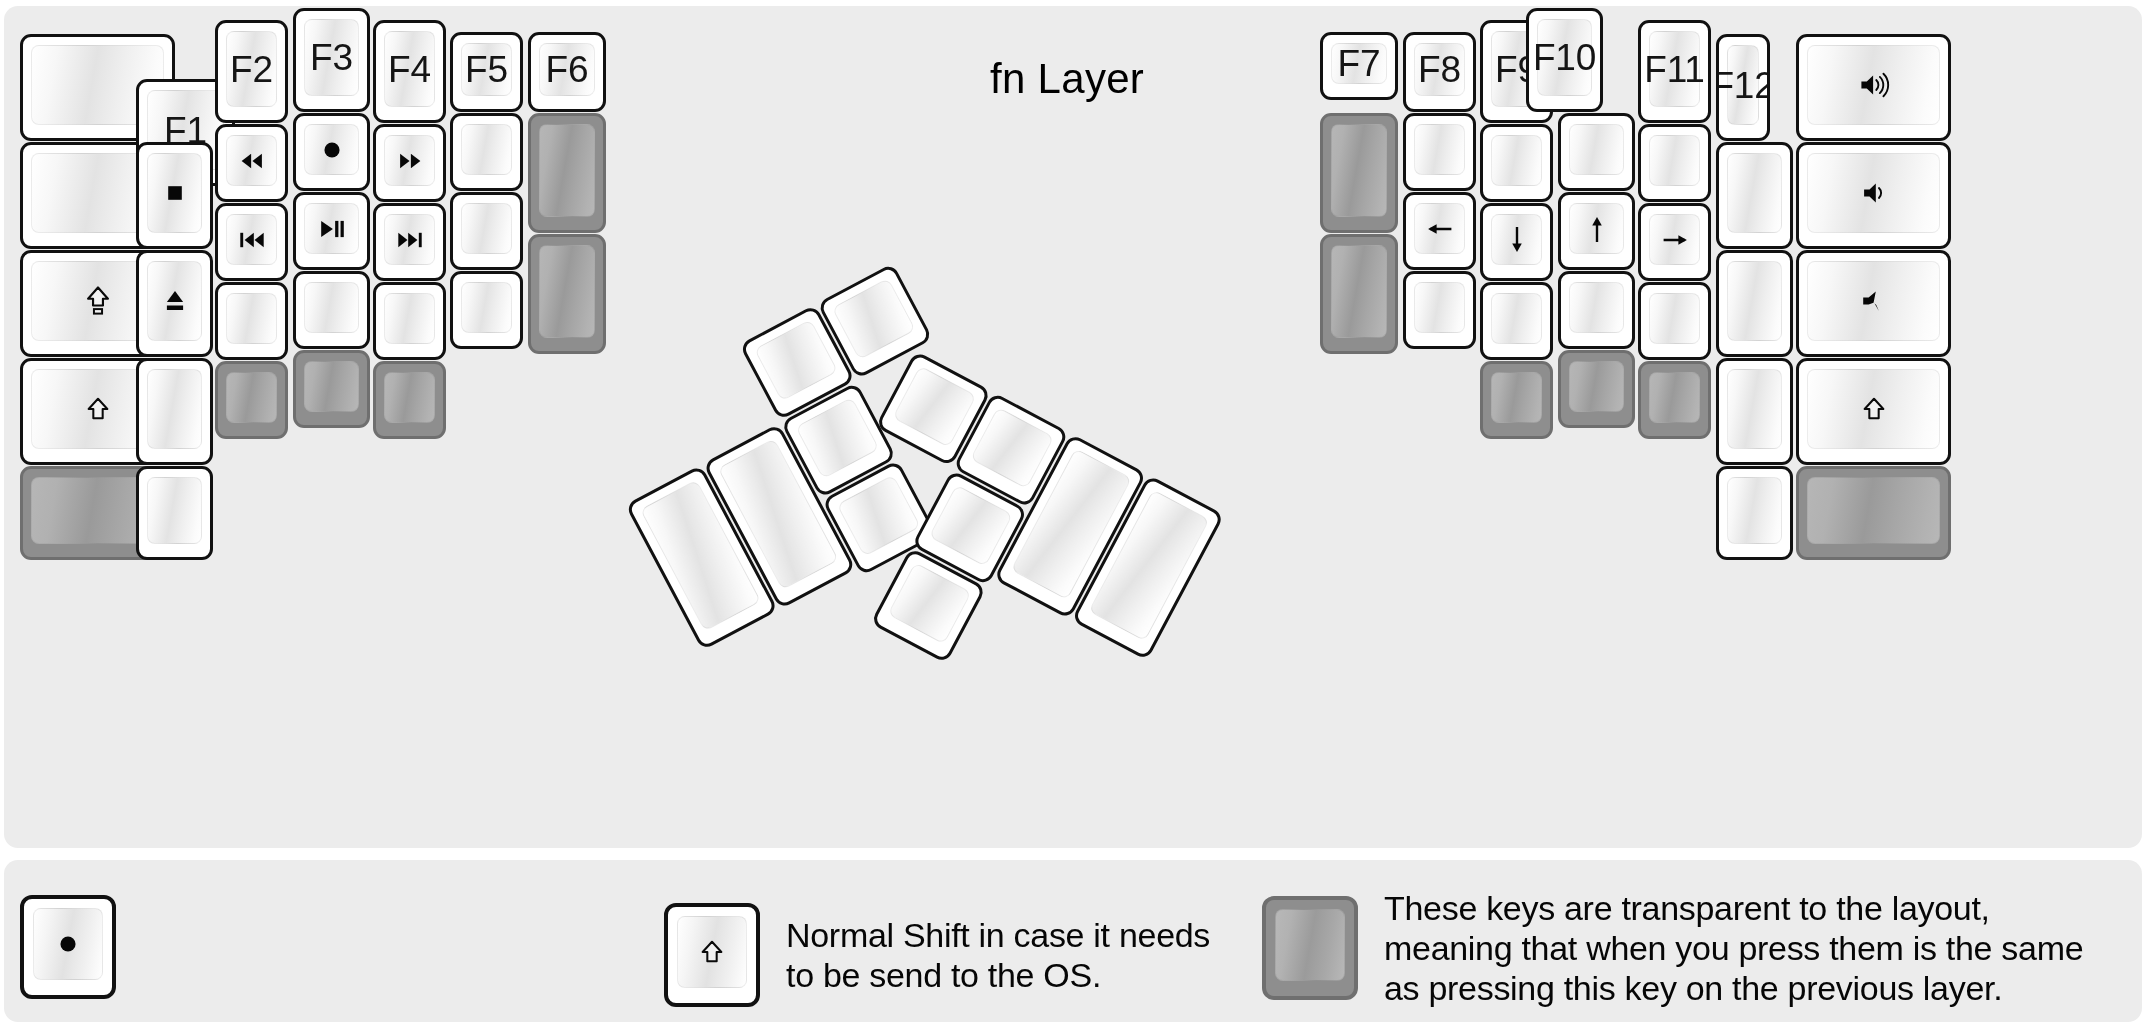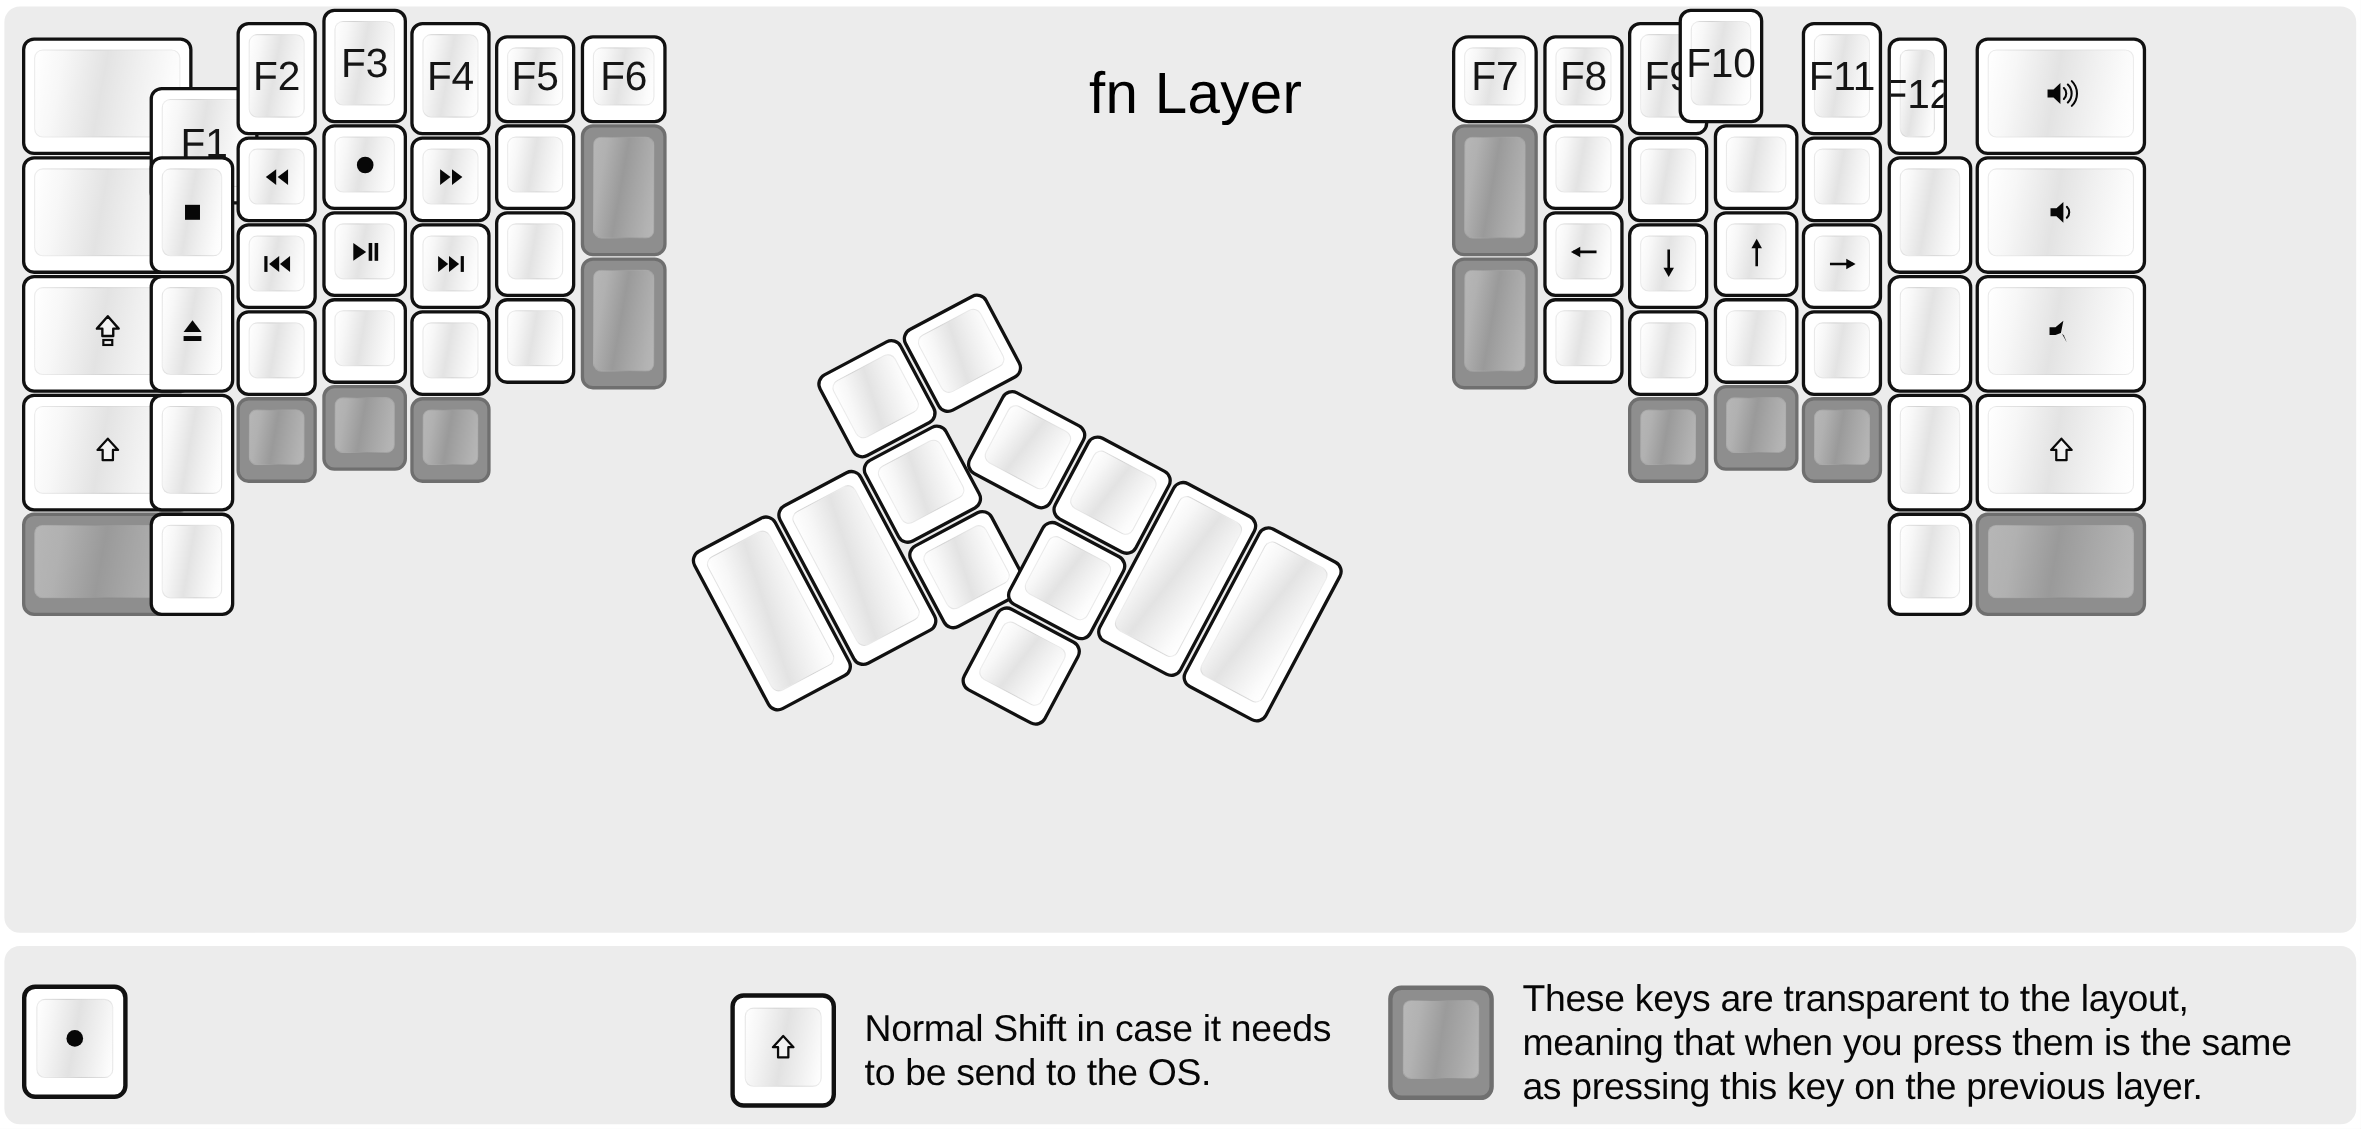--- a/index.html
+++ b/index.html
@@ -76,21 +76,21 @@
     line-height: 1;
   }
 
   
   .ico { display:block; }
 
   
   #title {
     position: absolute;
     left: 990px; top: 55px;
-    font-size: 53px;
+    font-size: 42px;
     color: #000;
     letter-spacing: 0.3px;
   }
 
   
   .legend-entry {
     position: absolute;
     display: flex;
     align-items: center;
   }
@@ -317,21 +317,21 @@
           </div>
         </div>
         <div class="key transparent" style="left: 528px; top: 113px; width: 78px; height: 120px;">
           <div class="cap"></div>
         </div>
         <div class="key transparent" style="left: 528px; top: 234px; width: 78px; height: 120px;">
           <div class="cap"></div>
         </div>
       </div>
       <div style="position: absolute; left: 0px; top: 0px;">
-        <div class="key" style="left: 1320px; top: 32px; width: 78px; height: 80px; border-radius: 15px;">
+        <div class="key" style="left: 1320px; top: 32px; width: 78px; height: 68px;">
           <div class="cap">
             <span class="legend-text">F7</span>
           </div>
         </div>
         <div class="key transparent" style="left: 1320px; top: 113px; width: 78px; height: 120px;">
           <div class="cap"></div>
         </div>
         <div class="key transparent" style="left: 1320px; top: 234px; width: 78px; height: 120px;">
           <div class="cap"></div>
         </div>

